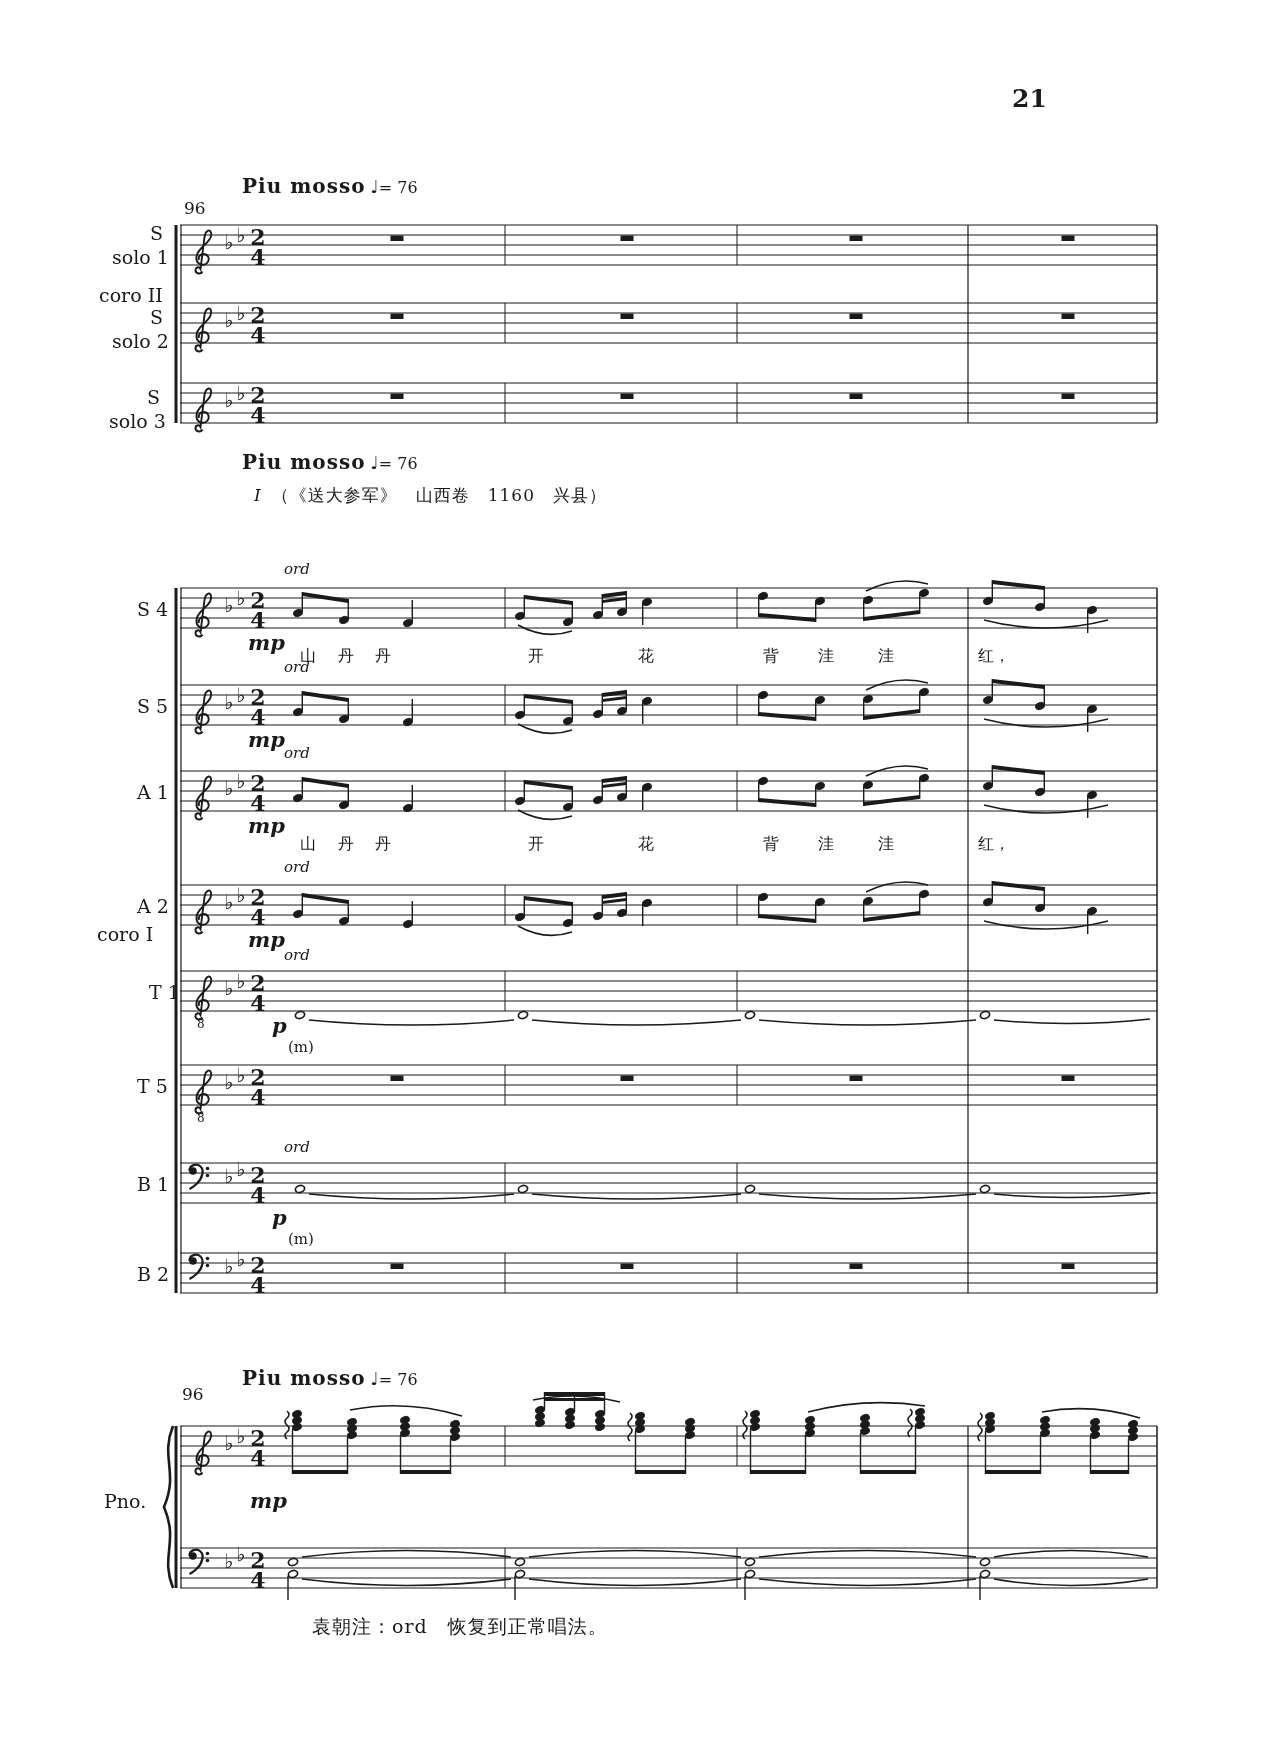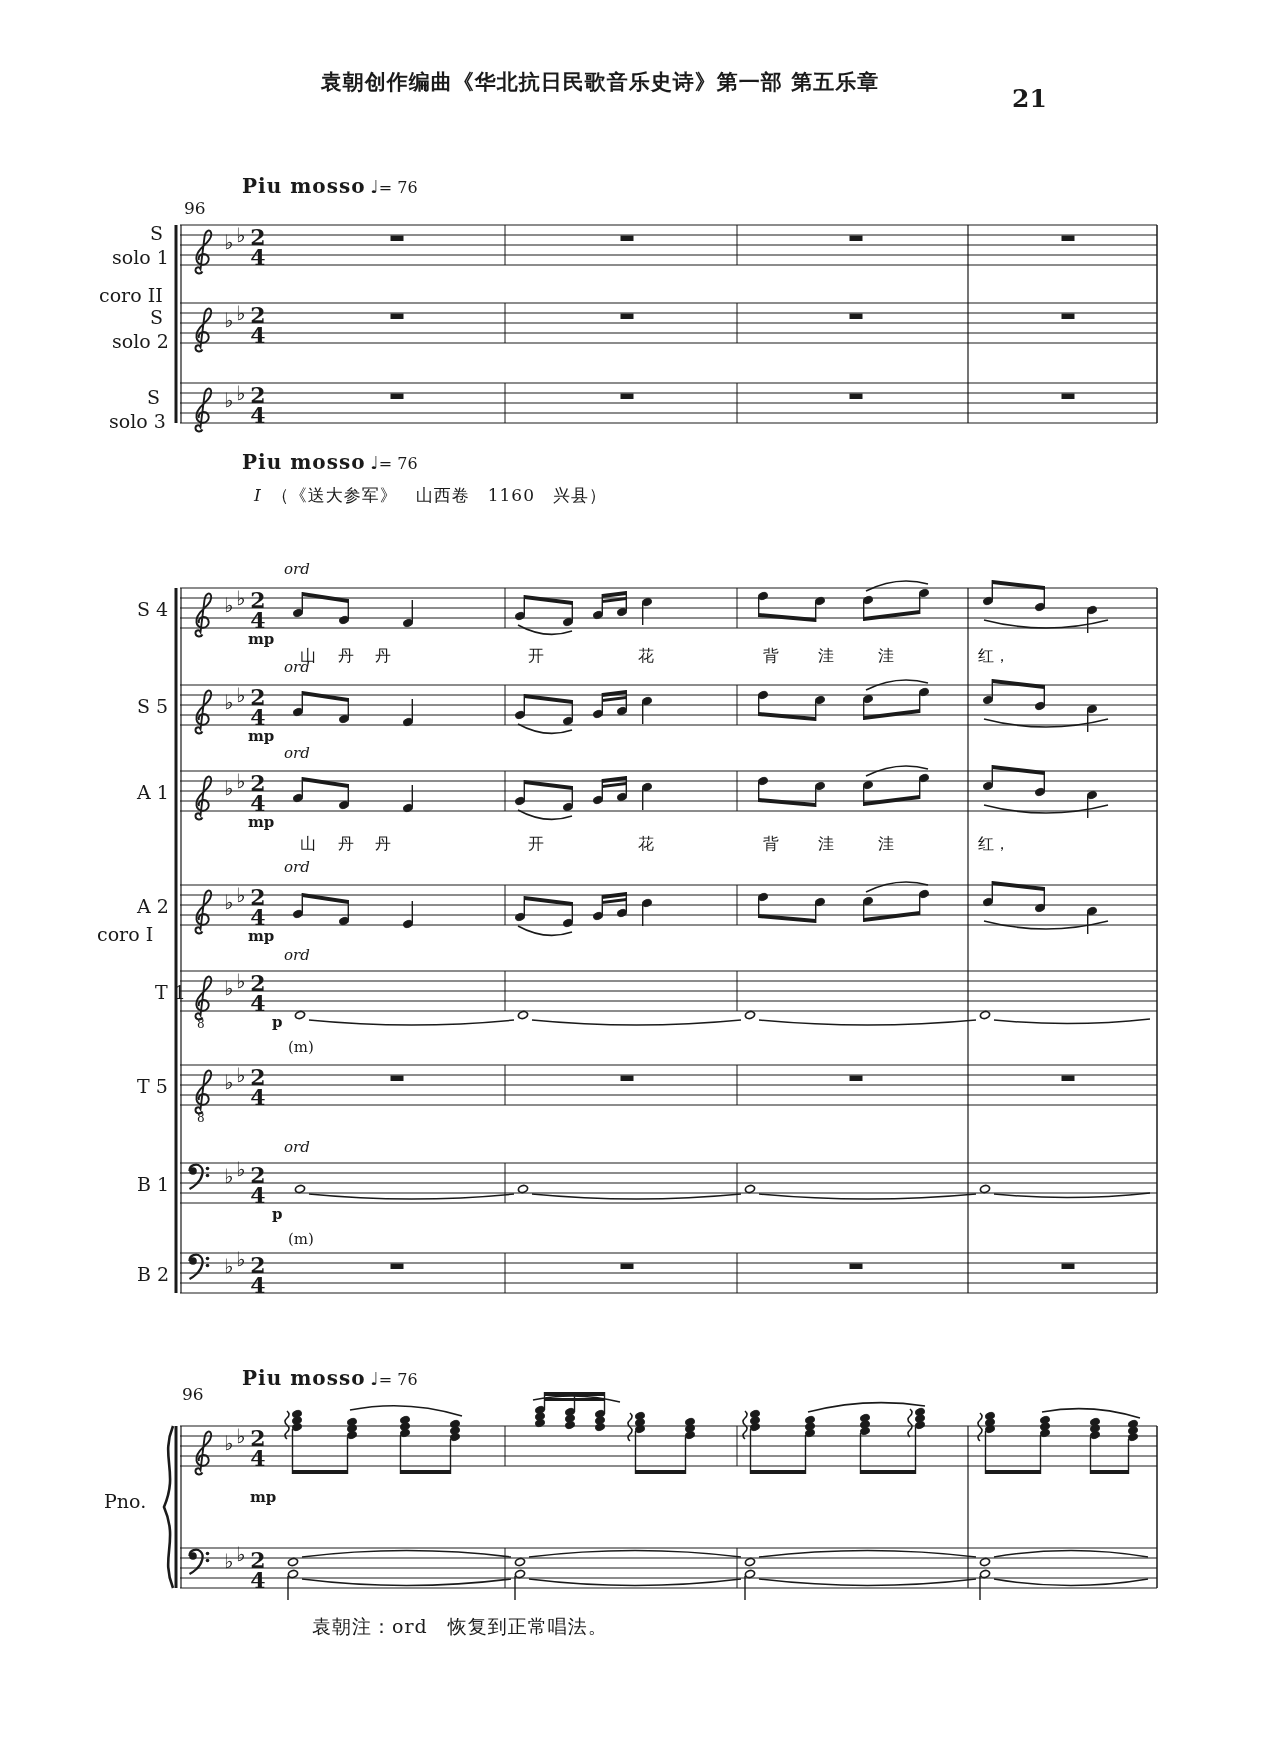--- a/index.html
+++ b/index.html
@@ -10,31 +10,30 @@
   .pageno{font-size:25px;font-weight:bold;}
   .tempo{font-size:15px;}
   .tempo .pm{font-weight:bold;font-size:20px;letter-spacing:1px;}
   .tempo .nt{font-family:"DejaVu Sans",sans-serif;font-size:18px;}
   .tempo .eq{font-size:16px;}
   .mnum{font-size:17px;}
   .src{font-size:17px;letter-spacing:1px;}
   .src .rn{font-style:italic;margin-right:10px;}
   .ftr{font-size:19px;letter-spacing:1px;margin-left:46px;}
   .slbl{font-size:19px;}
-  .dyn{font-weight:bold;font-size:15px;}
+  .dyn{font-style:italic;font-weight:bold;font-size:21px;}
   .mtxt{font-size:15px;}
   .ordt{font-style:italic;font-size:15px;}
   .lyr{font-size:16px;}
   svg{position:absolute;left:0;top:0;}
 </style>
 </head>
 <body>
 
 <div class="page">
-  <div class="abs hdr" style="left:600px;top:68px">袁朝创作编曲《华北抗日民歌音乐史诗》第一部 第五乐章</div>
   <div class="abs pageno" style="left:1012px;top:84px">21</div>
 
   <div class="abs src" style="left:254px;top:484px">
     <span class="rn">I</span><span>（《送大参军》　山西卷　1160　兴县）</span>
   </div>
 
   <div class="abs ftr" style="left:266px;top:1614px">袁朝注：ord　恢复到正常唱法。</div>
 
   <svg id="score-svg" width="1278" height="1757" viewBox="0 0 1278 1757">
       <g>
@@ -586,21 +585,21 @@
       <div class="abs slbl" style="left: 99px; top: 284px;">coro II</div>
       <div class="abs slbl" style="left: 150px; top: 306px;">S</div>
       <div class="abs slbl" style="left: 112px; top: 330px;">solo 2</div>
       <div class="abs slbl" style="left: 147px; top: 386px;">S</div>
       <div class="abs slbl" style="left: 109px; top: 410px; text-align: right;">solo 3</div>
       <div class="abs slbl" style="left: 137px; top: 598px;">S 4</div>
       <div class="abs slbl" style="left: 137px; top: 695px;">S 5</div>
       <div class="abs slbl" style="left: 137px; top: 781px;">A 1</div>
       <div class="abs slbl" style="left: 137px; top: 895px;">A 2</div>
       <div class="abs slbl" style="left: 97px; top: 923px;">coro I</div>
-      <div class="abs slbl" style="left: 155px; top: 981px; text-align: right;">T 1</div>
+      <div class="abs slbl" style="left: 149px; top: 981px; text-align: right;">T 1</div>
       <div class="abs slbl" style="left: 137px; top: 1075px;">T 5</div>
       <div class="abs slbl" style="left: 137px; top: 1173px;">B 1</div>
       <div class="abs slbl" style="left: 137px; top: 1263px;">B 2</div>
       <div class="abs slbl" style="left: 104px; top: 1490px;">Pno.</div>
       <div class="abs ordt" style="left: 284px; top: 560px;">ord</div>
       <div class="abs ordt" style="left: 284px; top: 658px;">ord</div>
       <div class="abs ordt" style="left: 284px; top: 744px;">ord</div>
       <div class="abs ordt" style="left: 284px; top: 858px;">ord</div>
       <div class="abs ordt" style="left: 284px; top: 946px;">ord</div>
       <div class="abs ordt" style="left: 284px; top: 1138px;">ord</div>

